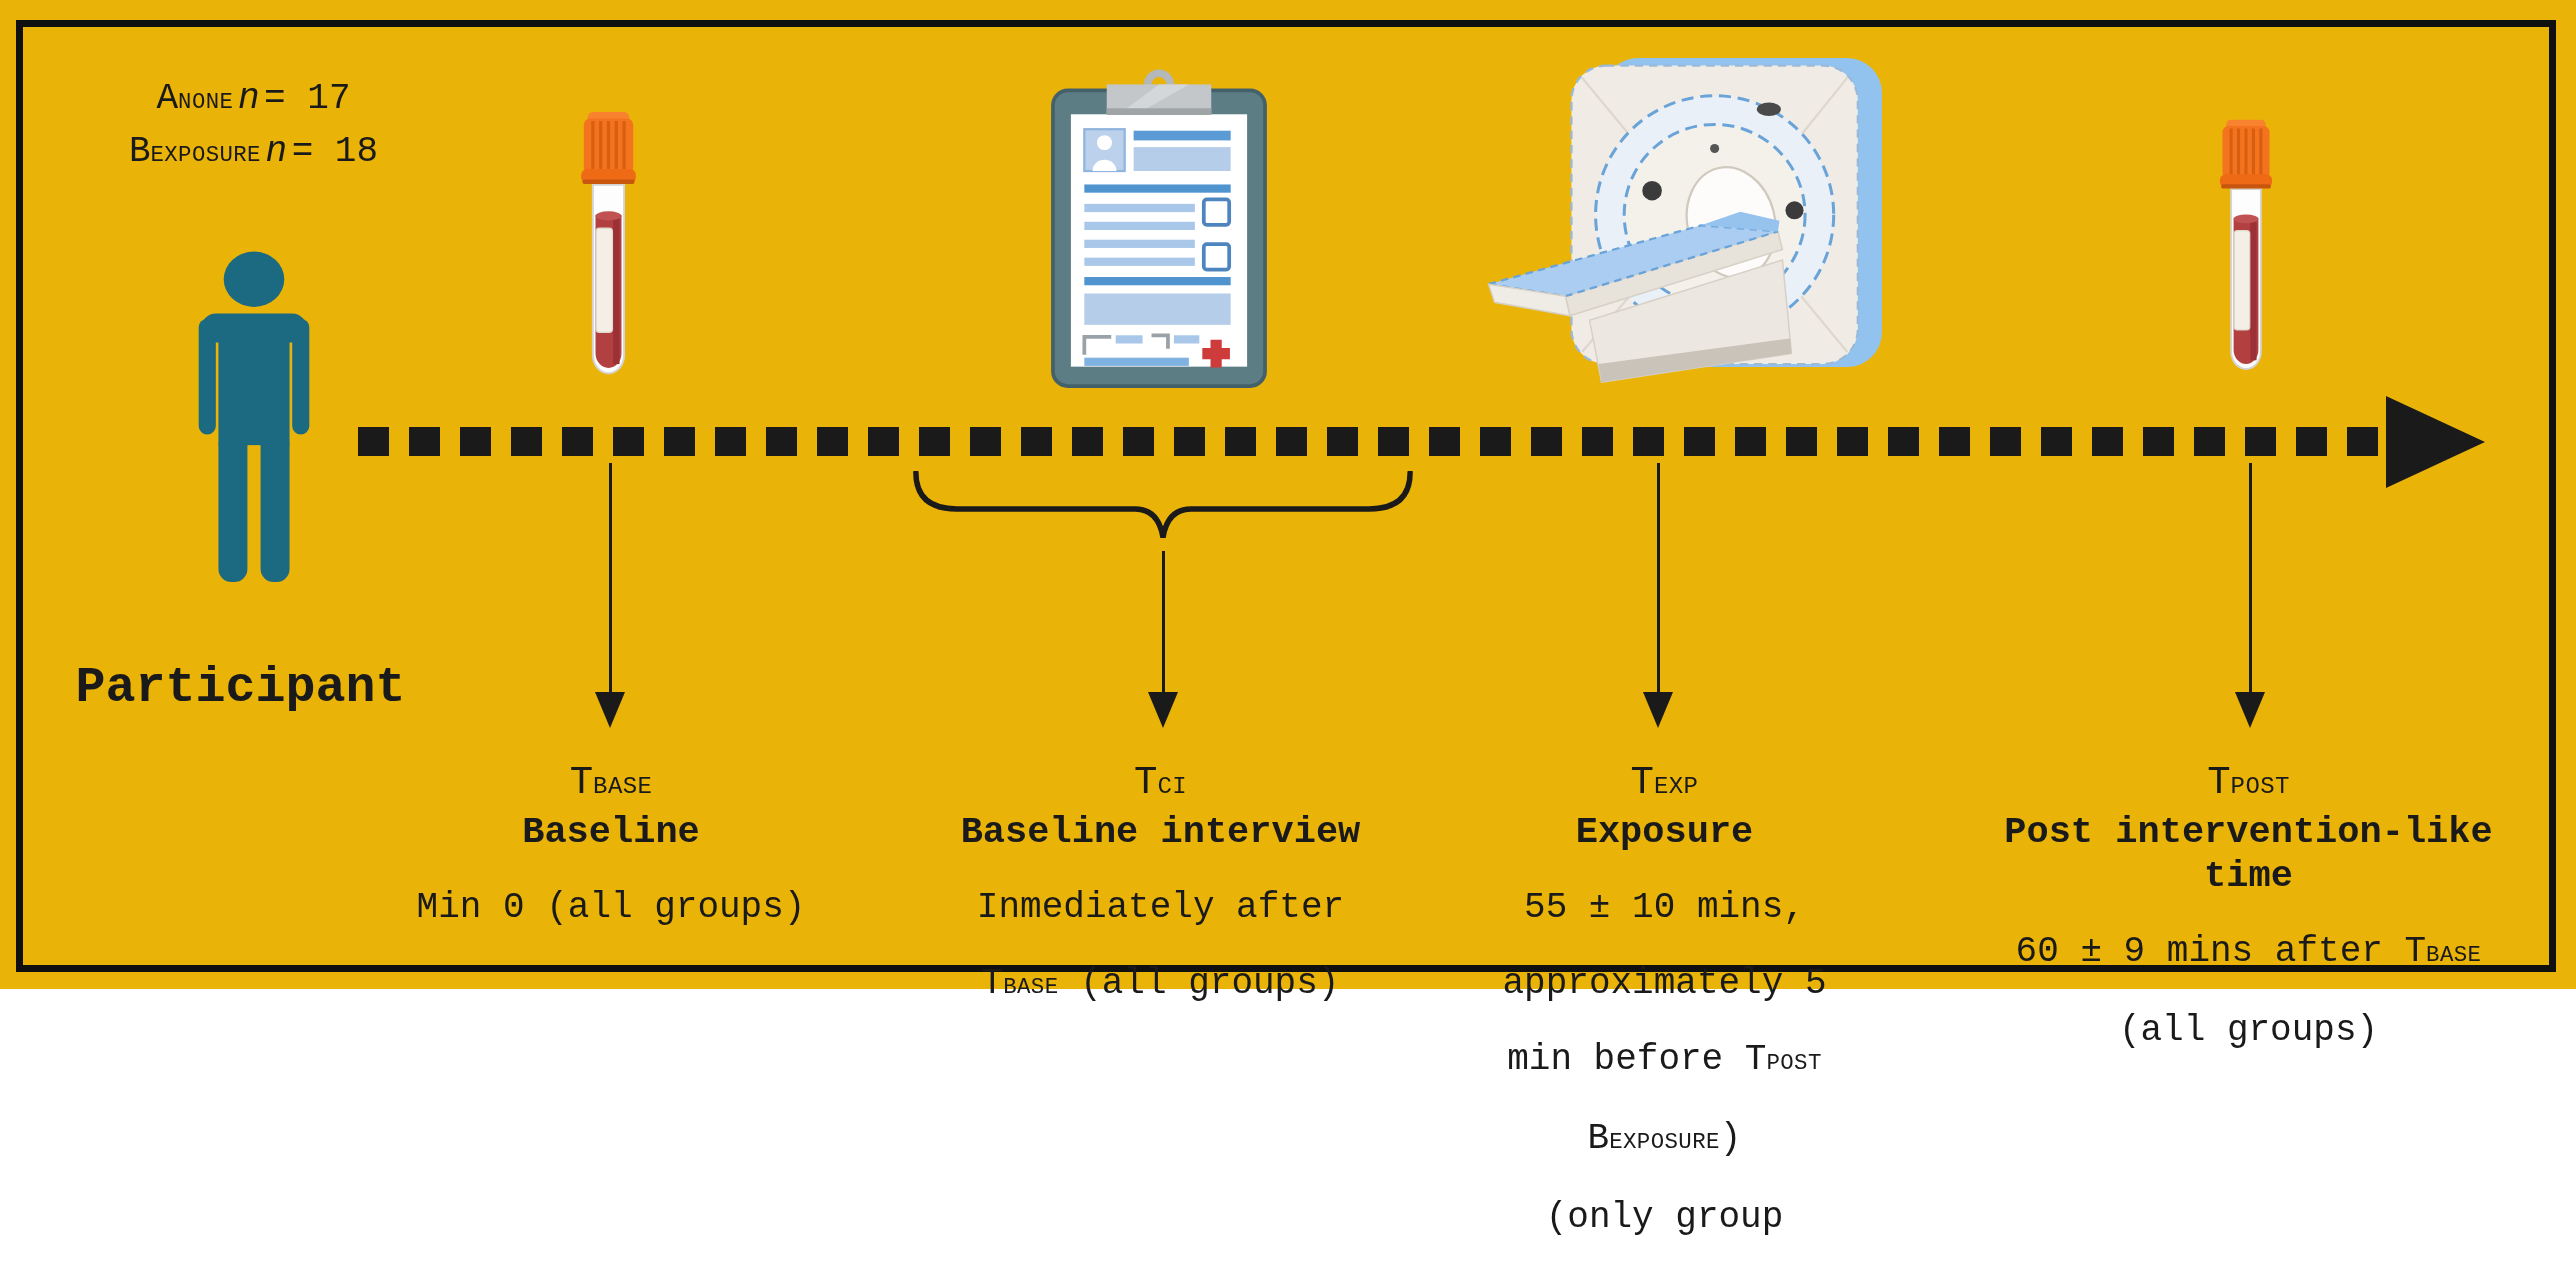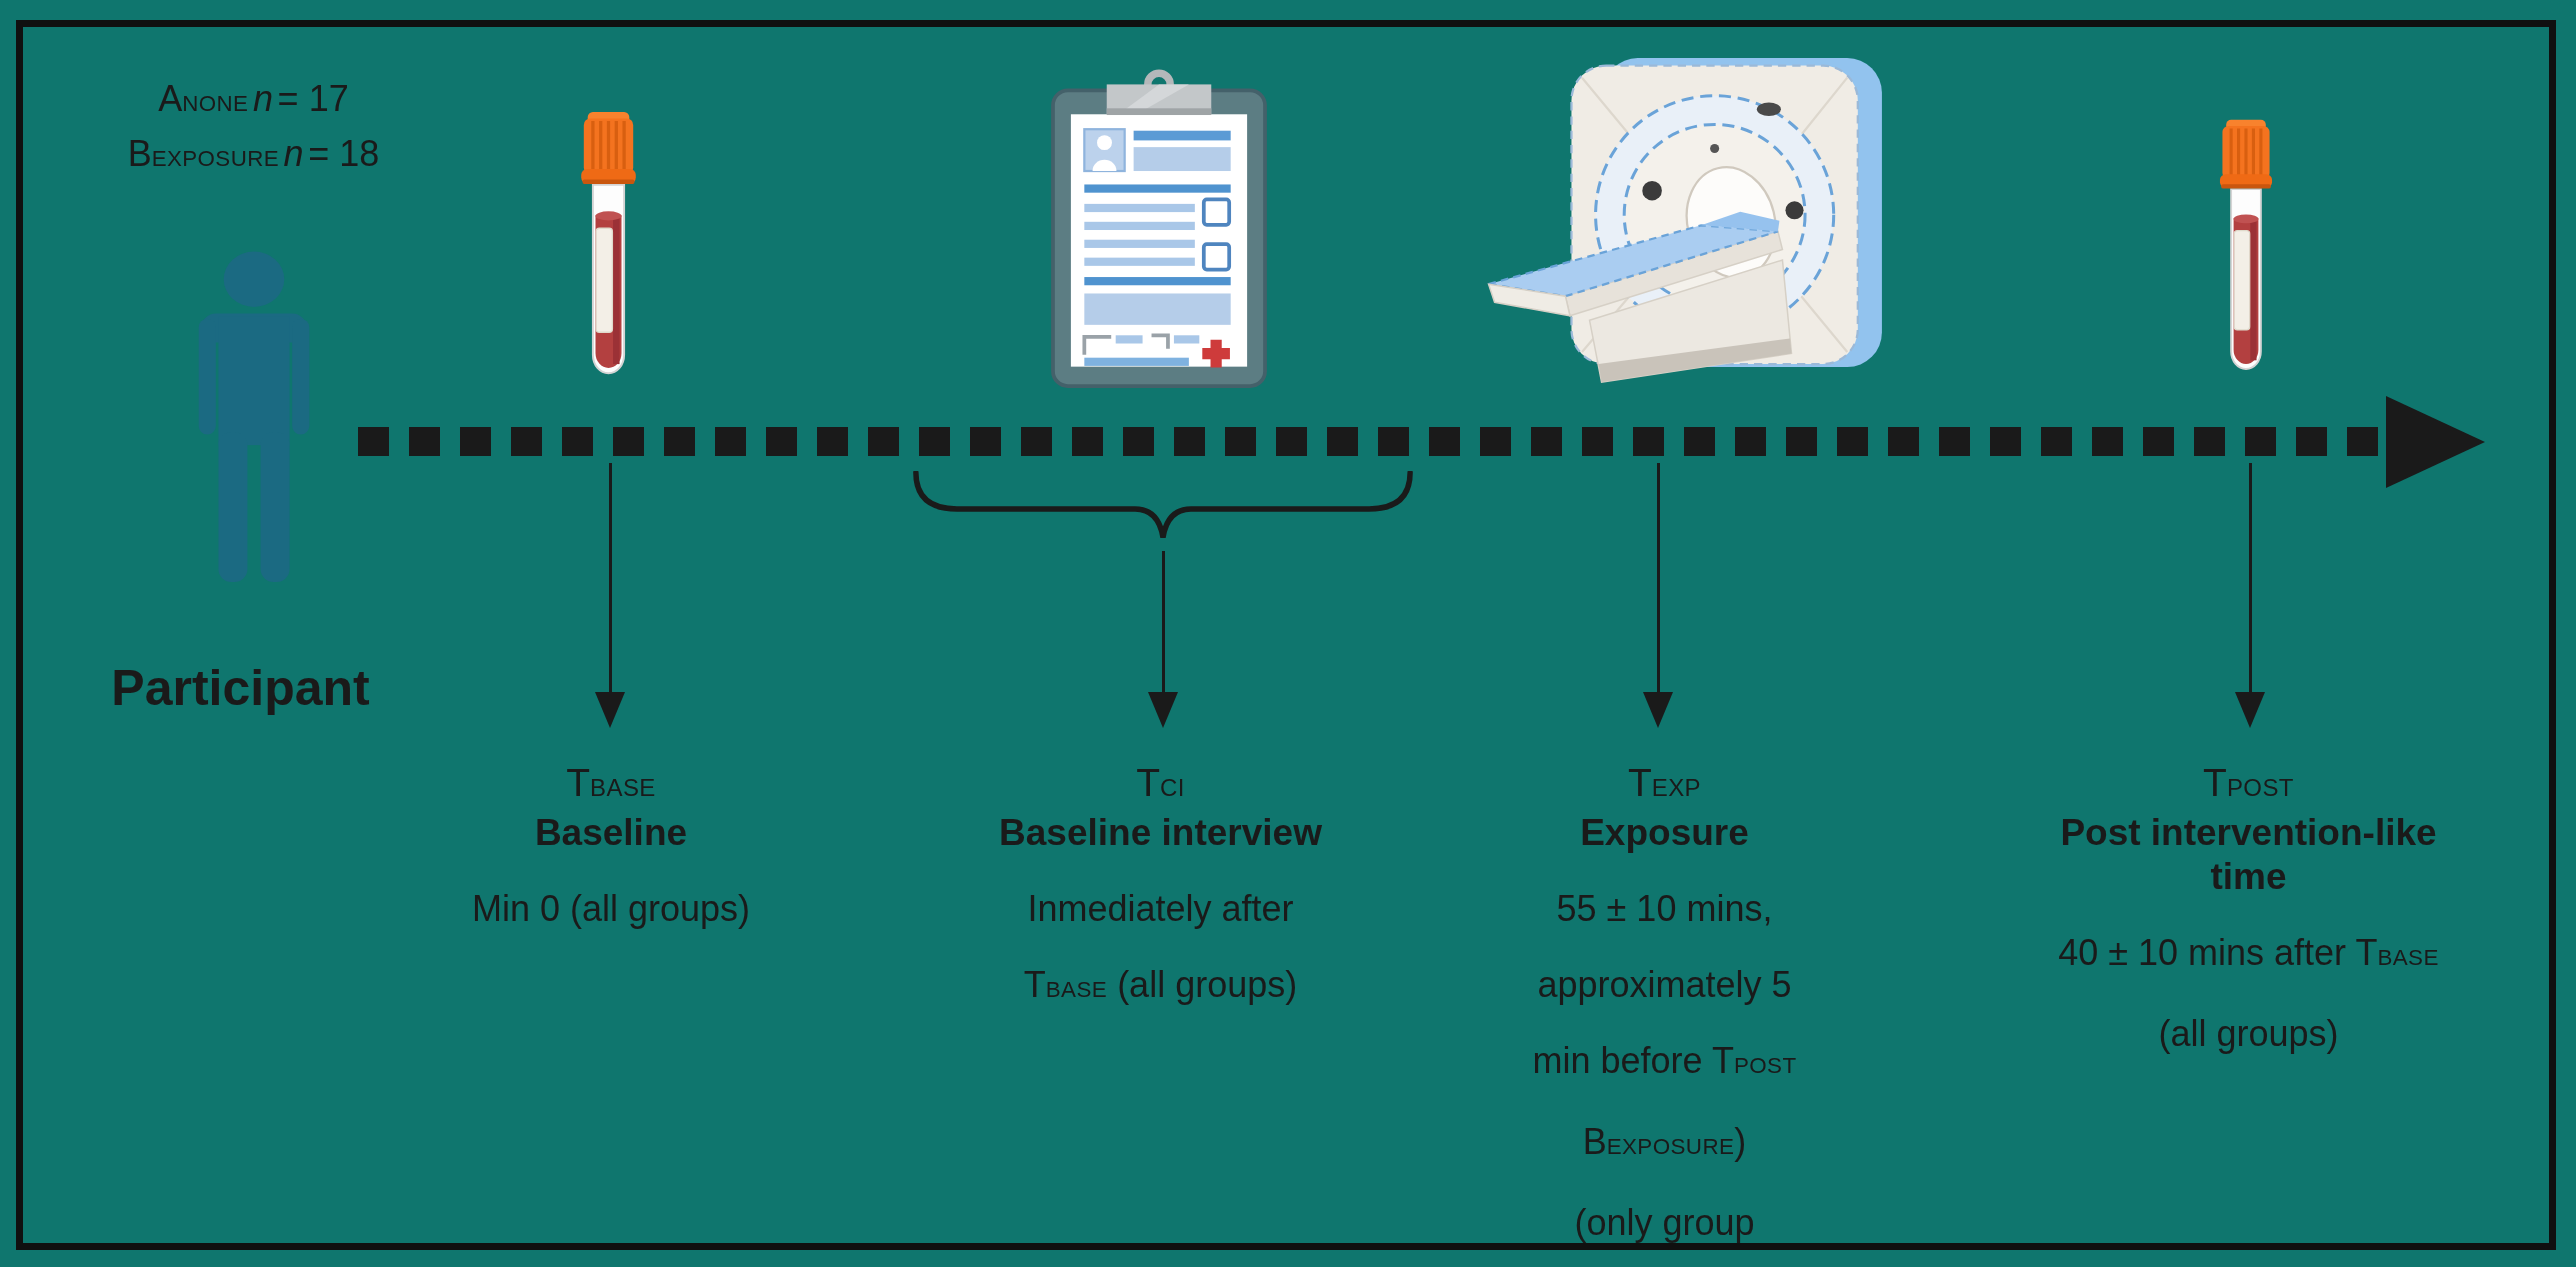--- a/index.html
+++ b/index.html
@@ -1,17 +1,17 @@
 <!DOCTYPE html>
 <html style="font-size:12.4px"><head>
 <meta charset="utf-8">
 <style>
   html,body{margin:0;padding:0;background:#fff;width:2576px;height:1267px;overflow:hidden;}
-  #stage{position:relative;width:2576px;height:1267px;background:#0f766e;
-         font-family:Liberation Sans, sans-serif;color:#1a1a1a;}
+  #stage{position:relative;width:2576px;height:989px;background:#eab308;
+         font-family:Liberation Mono, monospace;color:#1a1a1a;}
   #frame{position:absolute;left:15.5px;top:20px;right:20px;bottom:17px;border:7px solid #101010;}
 
   
   .tblock{position:absolute;text-align:center;}
   #group-sizes{left:60px;top:74px;width:387px;font-size:36px;line-height:50px;}
   .subcap{font-size:0.62em;letter-spacing:0.4px;}
   .itn{font-style:italic;padding:0 4.6px;}
   #participant-label{left:74px;top:659px;width:333px;font-size:50px;font-weight:bold;}
 
   .col{position:absolute;top:730px;}
@@ -199,17 +199,17 @@
     <div class="bdy">approximately 5</div>
     <div class="bdy"><span>min before T</span><span class="subcap">POST</span></div>
     <div class="bdy"><span>B</span><span class="subcap">EXPOSURE</span><span>)</span></div>
     <div class="bdy">(only group</div>
   </div>
 
   <div id="col-post" class="col tblock">
     <div class="sym"><span>T</span><span class="subcap">POST</span></div>
     <div class="ttl">Post intervention-like</div>
     <div class="ttl">time</div>
-    <div class="bdy"><span>40 ± 10 mins after T</span><span class="subcap">BASE</span></div>
+    <div class="bdy"><span>60 ± 9 mins after T</span><span class="subcap">BASE</span></div>
     <div class="bdy">(all groups)</div>
   </div>
 </div>
 
 
 </body></html>

